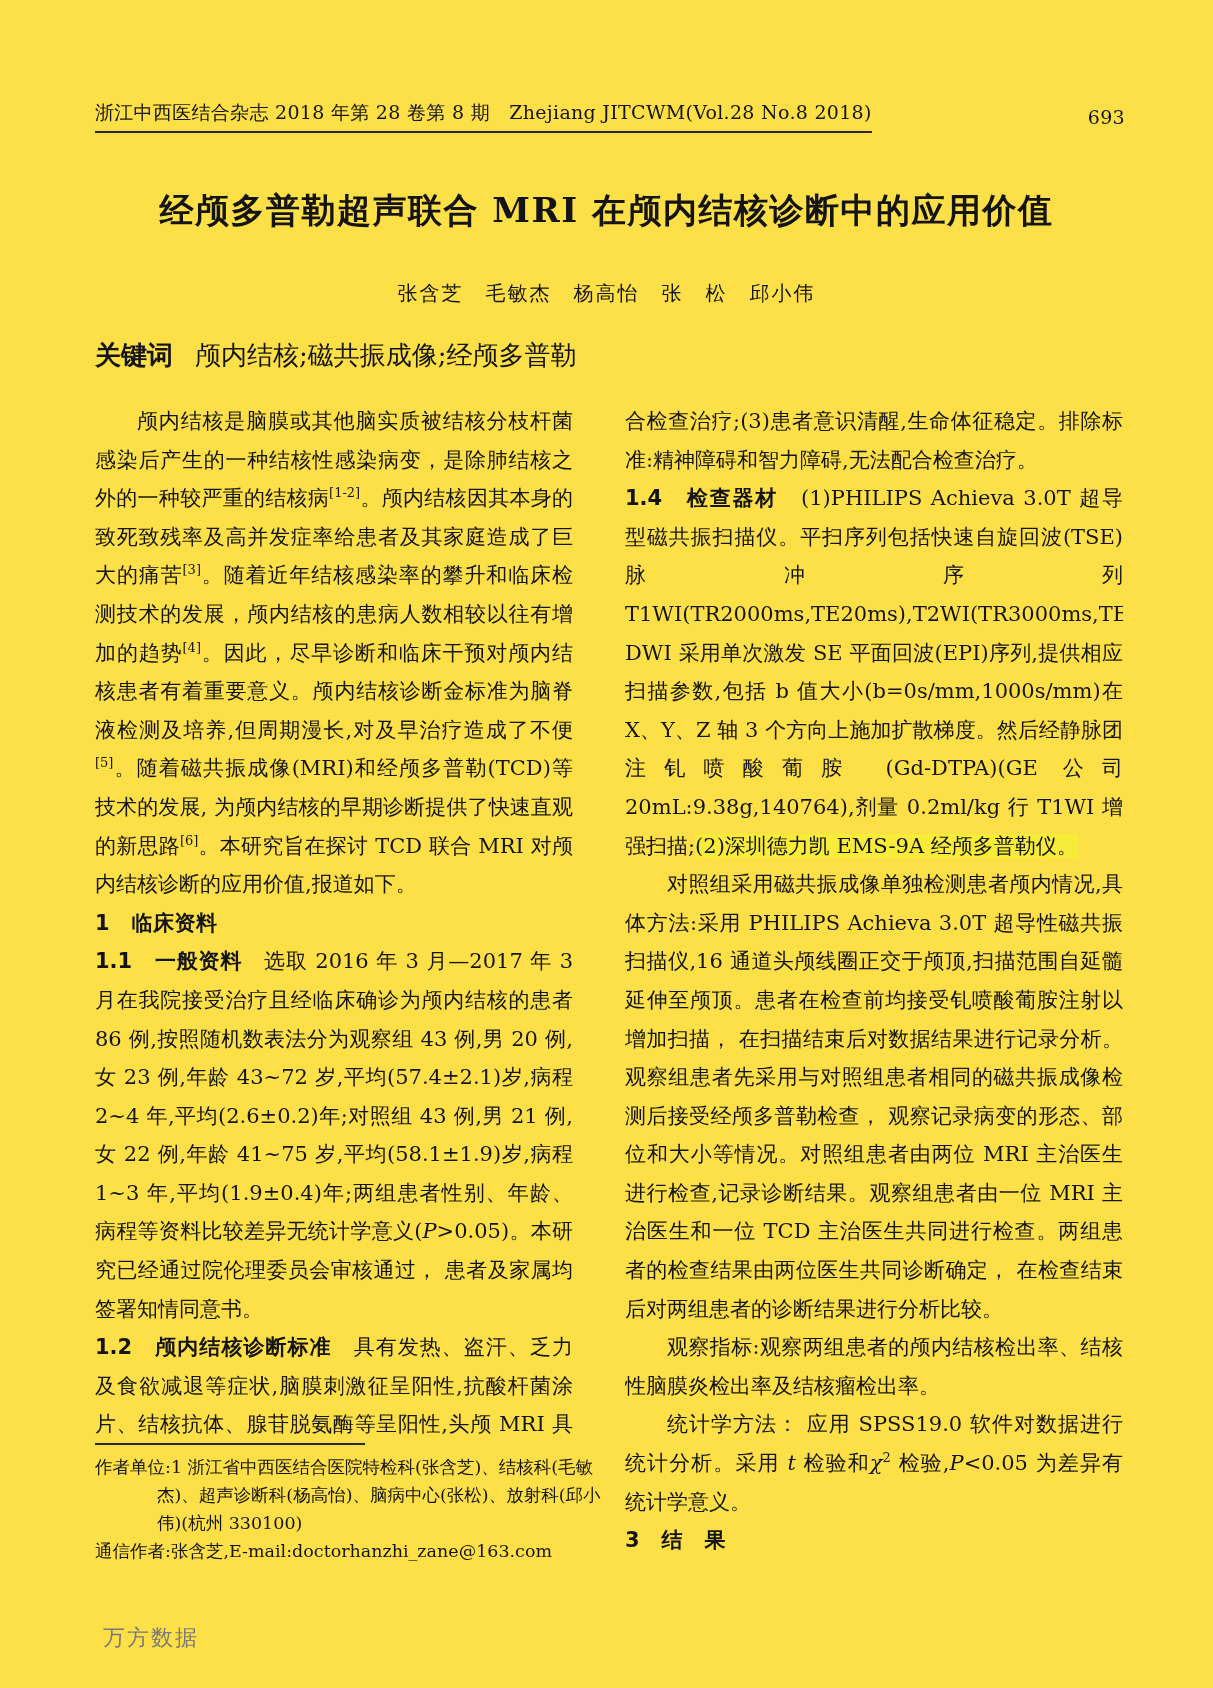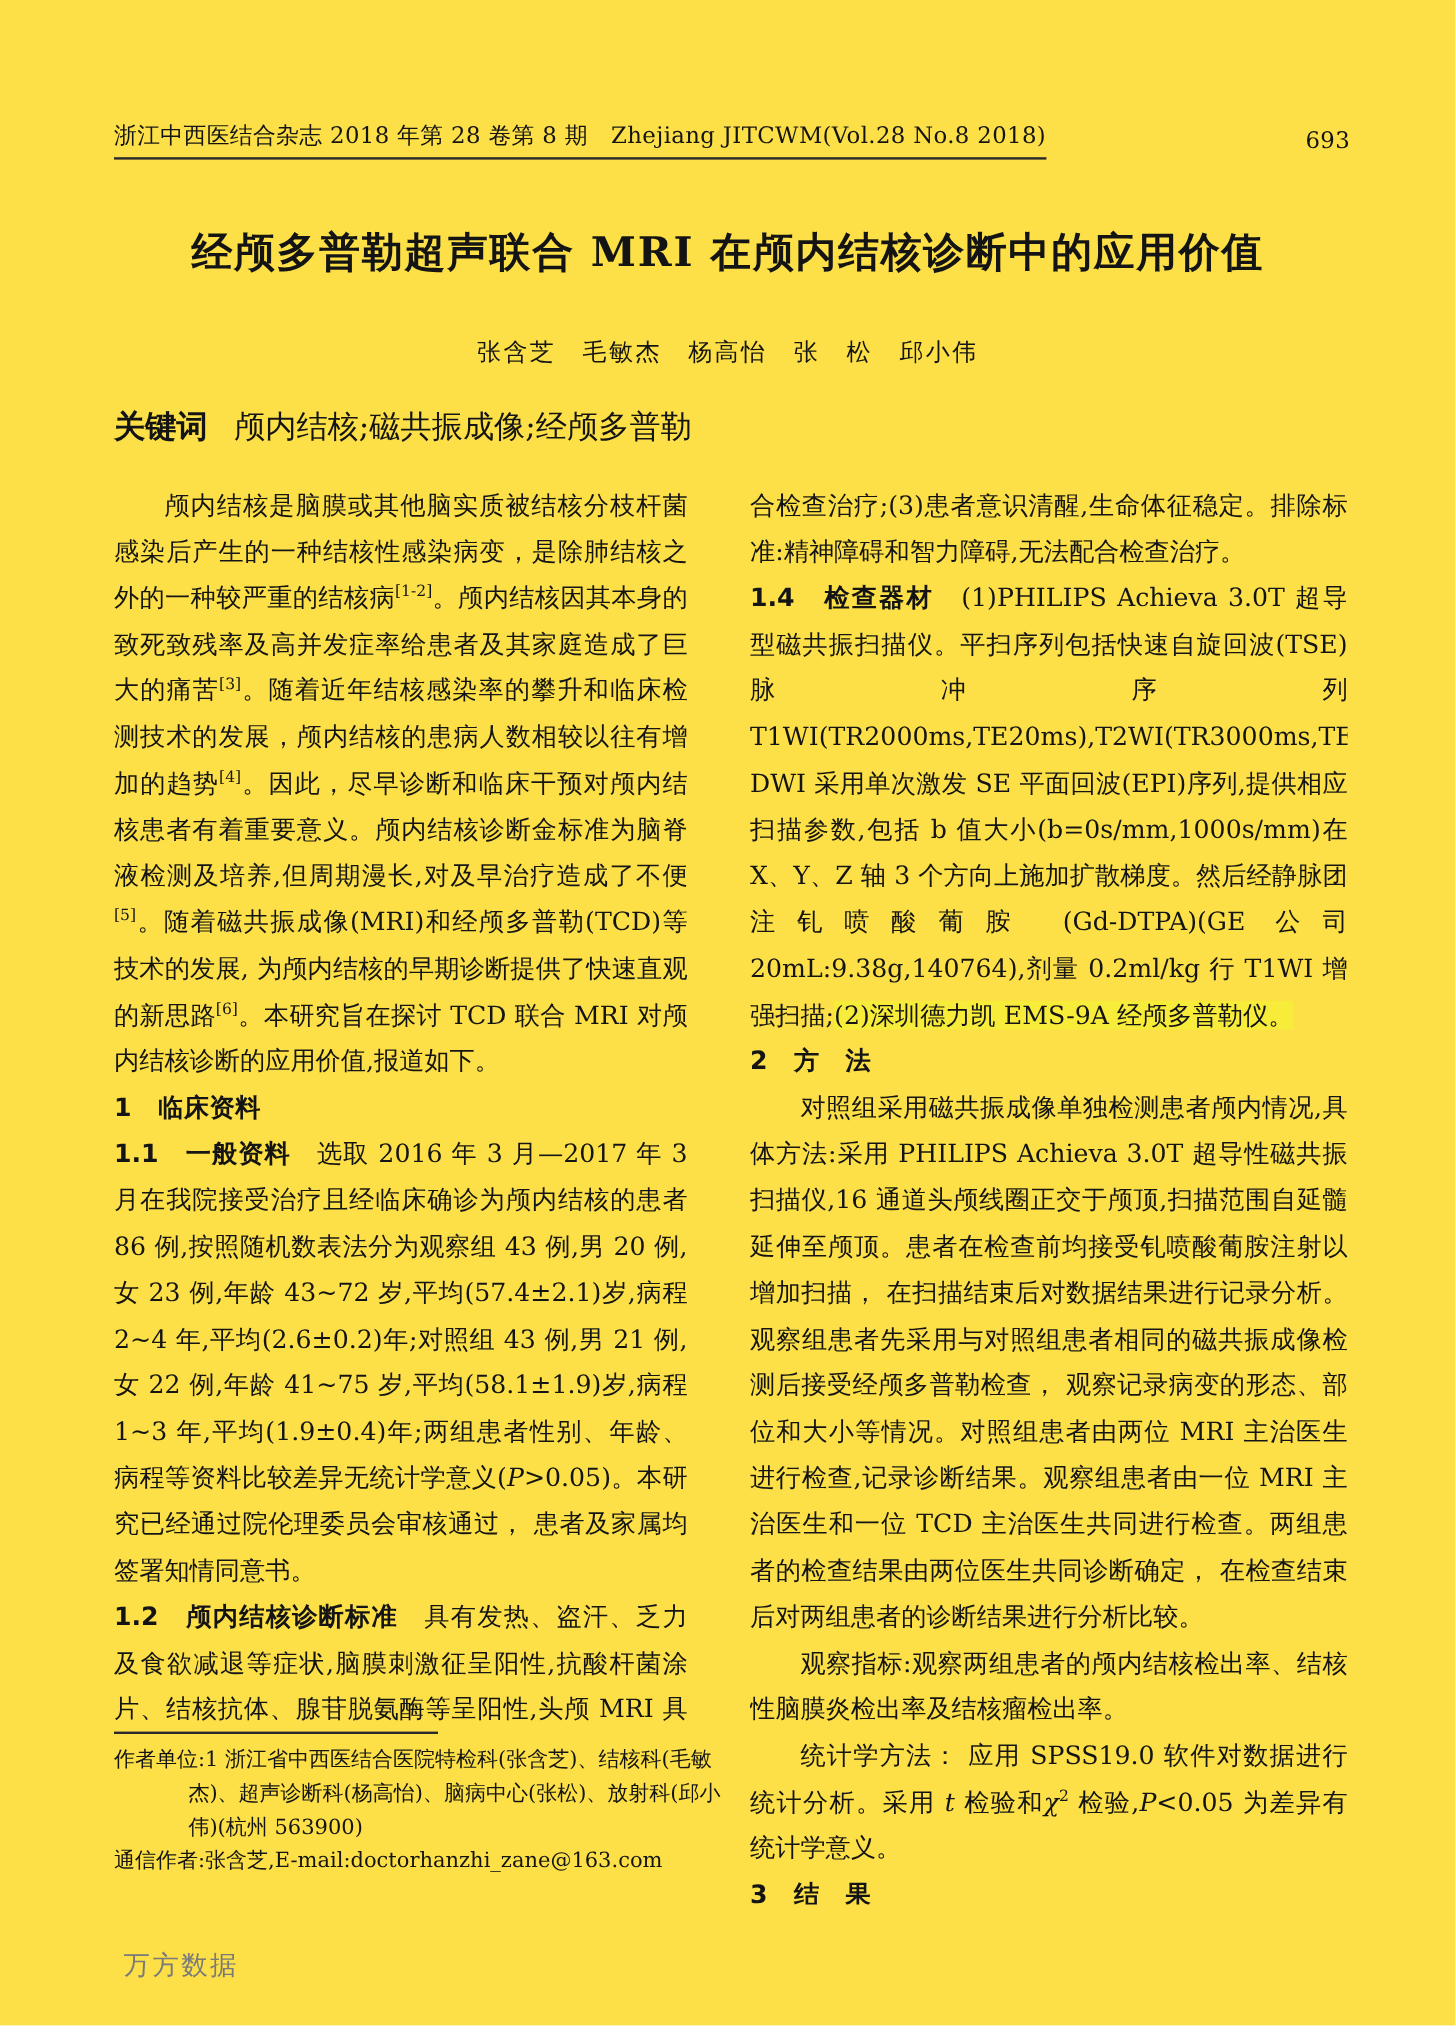--- a/index.html
+++ b/index.html
@@ -83,33 +83,32 @@
   <div class="columns">
     <div class="col col-left" id="col-left">
         <p class="para"><span>颅内结核是脑膜或其他脑实质被结核分枝杆菌感染后产生的一种结核性感染病变，是除肺结核之外的一种较严重的结核病</span><sup>[1-2]</sup><span>。颅内结核因其本身的致死致残率及高并发症率给患者及其家庭造成了巨大的痛苦</span><sup>[3]</sup><span>。随着近年结核感染率的攀升和临床检测技术的发展，颅内结核的患病人数相较以往有增加的趋势</span><sup>[4]</sup><span>。因此，尽早诊断和临床干预对颅内结核患者有着重要意义。颅内结核诊断金标准为脑脊液检测及培养,但周期漫长,对及早治疗造成了不便</span><sup>[5]</sup><span>。随着磁共振成像(MRI)和经颅多普勒(TCD)等技术的发展, 为颅内结核的早期诊断提供了快速直观的新思路</span><sup>[6]</sup><span>。本研究旨在探讨 TCD 联合 MRI 对颅内结核诊断的应用价值,报道如下。</span></p>
         <h3 class="heading"><span>1　临床资料</span></h3>
         <p class="para-flush"><span class="bold">1.1　一般资料　</span><span>选取 2016 年 3 月—2017 年 3 月在我院接受治疗且经临床确诊为颅内结核的患者 86 例,按照随机数表法分为观察组 43 例,男 20 例,女 23 例,年龄 43~72 岁,平均(57.4±2.1)岁,病程 2~4 年,平均(2.6±0.2)年;对照组 43 例,男 21 例,女 22 例,年龄 41~75 岁,平均(58.1±1.9)岁,病程 1~3 年,平均(1.9±0.4)年;两组患者性别、年龄、病程等资料比较差异无统计学意义(</span><span class="italic">P</span><span>&gt;0.05)。本研究已经通过院伦理委员会审核通过， 患者及家属均签署知情同意书。</span></p>
         <p class="para-flush"><span class="bold">1.2　颅内结核诊断标准　</span><span>具有发热、盗汗、乏力及食欲减退等症状,脑膜刺激征呈阳性,抗酸杆菌涂片、结核抗体、腺苷脱氨酶等呈阳性,头颅 MRI 具有特异性改变</span></p>
       </div>
     <div class="col col-right" id="col-right">
         <p class="para-flush"><span>合检查治疗;(3)患者意识清醒,生命体征稳定。排除标准:精神障碍和智力障碍,无法配合检查治疗。</span></p>
         <p class="para-flush"><span class="bold">1.4　检查器材　</span><span>(1)PHILIPS Achieva 3.0T 超导型磁共振扫描仪。平扫序列包括快速自旋回波(TSE)脉冲序列 T1WI(TR2000ms,TE20ms),T2WI(TR3000ms,TE80ms)。DWI 采用单次激发 SE 平面回波(EPI)序列,提供相应扫描参数,包括 b 值大小(b=0s/mm,1000s/mm)在 X、Y、Z 轴 3 个方向上施加扩散梯度。然后经静脉团注钆喷酸葡胺 (Gd-DTPA)(GE 公司 20mL:9.38g,140764),剂量 0.2ml/kg 行 T1WI 增强扫描;</span><span class="highlight">(2)深圳德力凯 EMS-9A 经颅多普勒仪。</span></p>
-        <h3 class="heading"><span>2　方　法</span></h3>
         <p class="para"><span>对照组采用磁共振成像单独检测患者颅内情况,具体方法:采用 PHILIPS Achieva 3.0T 超导性磁共振扫描仪,16 通道头颅线圈正交于颅顶,扫描范围自延髓延伸至颅顶。患者在检查前均接受钆喷酸葡胺注射以增加扫描， 在扫描结束后对数据结果进行记录分析。观察组患者先采用与对照组患者相同的磁共振成像检测后接受经颅多普勒检查， 观察记录病变的形态、部位和大小等情况。对照组患者由两位 MRI 主治医生进行检查,记录诊断结果。观察组患者由一位 MRI 主治医生和一位 TCD 主治医生共同进行检查。两组患者的检查结果由两位医生共同诊断确定， 在检查结束后对两组患者的诊断结果进行分析比较。</span></p>
         <p class="para"><span>观察指标:观察两组患者的颅内结核检出率、结核性脑膜炎检出率及结核瘤检出率。</span></p>
         <p class="para"><span>统计学方法： 应用 SPSS19.0 软件对数据进行统计分析。采用 </span><span class="italic">t</span><span> 检验和</span><span class="italic">χ</span><sup>2</sup><span> 检验,</span><span class="italic">P</span><span>&lt;0.05 为差异有统计学意义。</span></p>
         <h3 class="heading"><span>3　结　果</span></h3>
       </div>
   </div>
 
   <div class="footnote">
     <div class="footnote-rule"></div>
     <div id="footnote-lines">
         <div class="fn-line">作者单位:1 浙江省中西医结合医院特检科(张含芝)、结核科(毛敏</div>
         <div class="fn-line fn-indent">杰)、超声诊断科(杨高怡)、脑病中心(张松)、放射科(邱小</div>
-        <div class="fn-line fn-indent">伟)(杭州  563900)</div>
+        <div class="fn-line fn-indent">伟)(杭州  330100)</div>
         <div class="fn-line">通信作者:张含芝,E-mail:doctorhanzhi_zane@163.com</div>
       </div>
   </div>
 
   <div class="watermark">万方数据</div>
 
 </div>
 
 </body></html>

